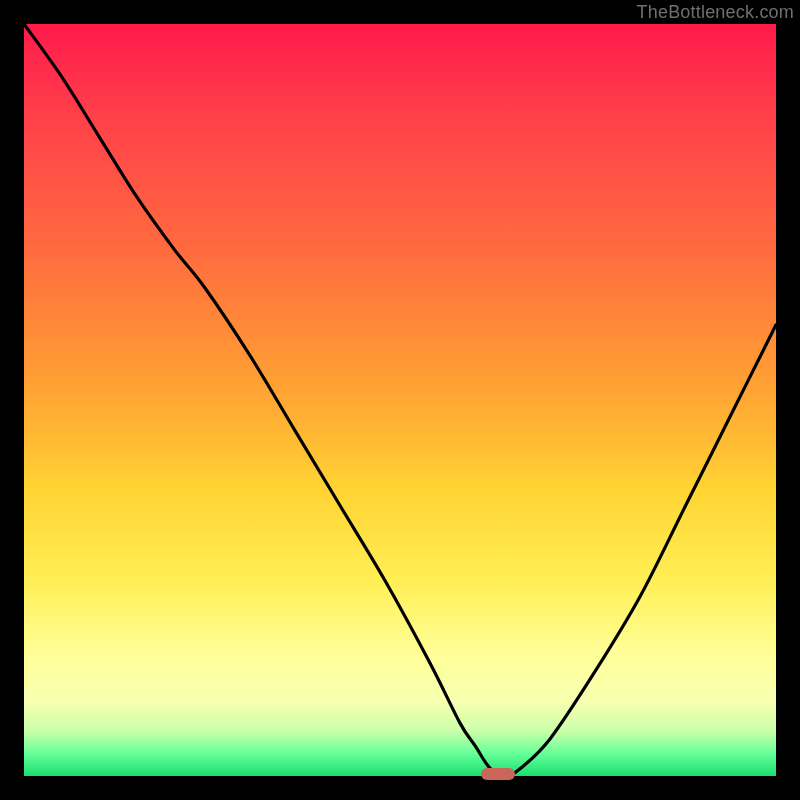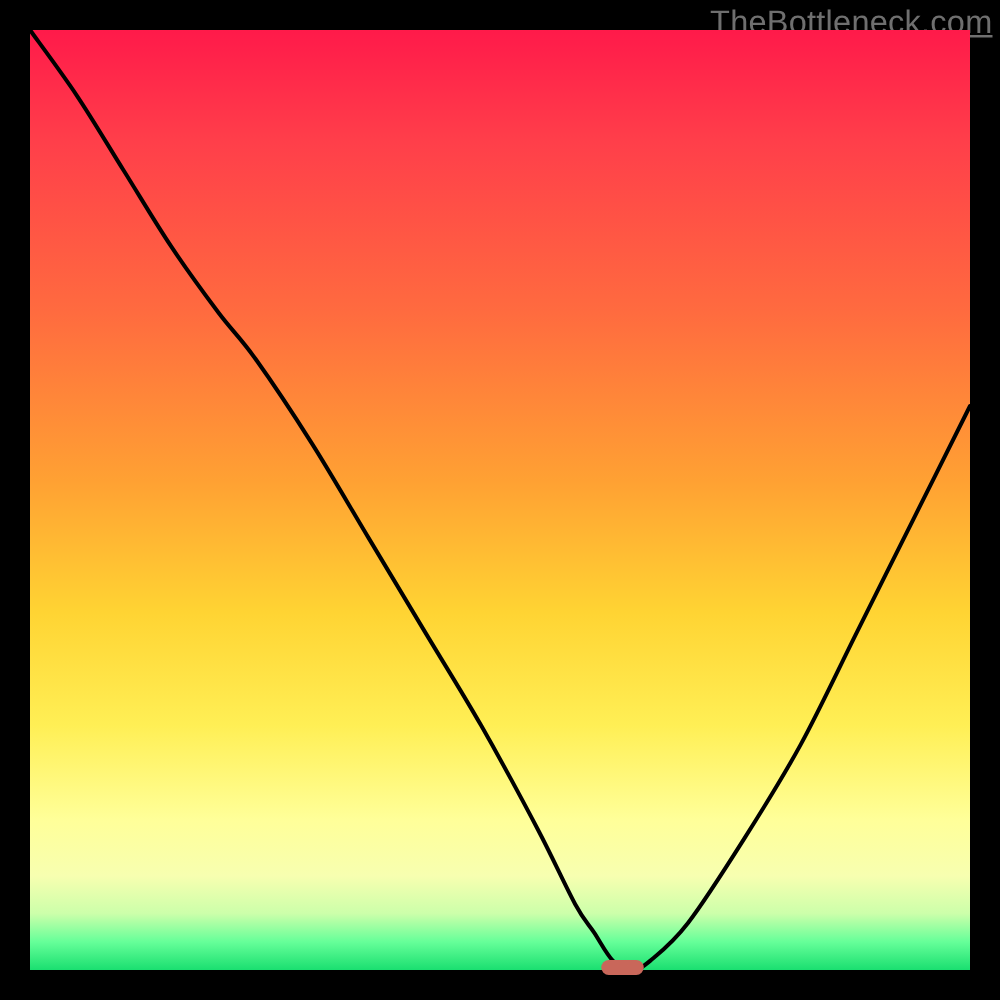--- a/index.html
+++ b/index.html
@@ -39,25 +39,24 @@
       #ccffaa 94%,
       #66ff99 97%,
       #1adf70 100%
     );
   }
   .watermark {
     position: absolute;
     top: 2px;
     right: 6px;
     color: #6f6f6f;
-    font-size: 26px;
+    font-size: 18px;
     font-weight: 500;
     letter-spacing: 0.2px;
     user-select: none;
-    text-decoration: underline;
   }
   svg.curve {
     position: absolute;
     left: 0;
     top: 0;
     width: 752px;
     height: 752px;
     overflow: visible;
   }
   .marker {

